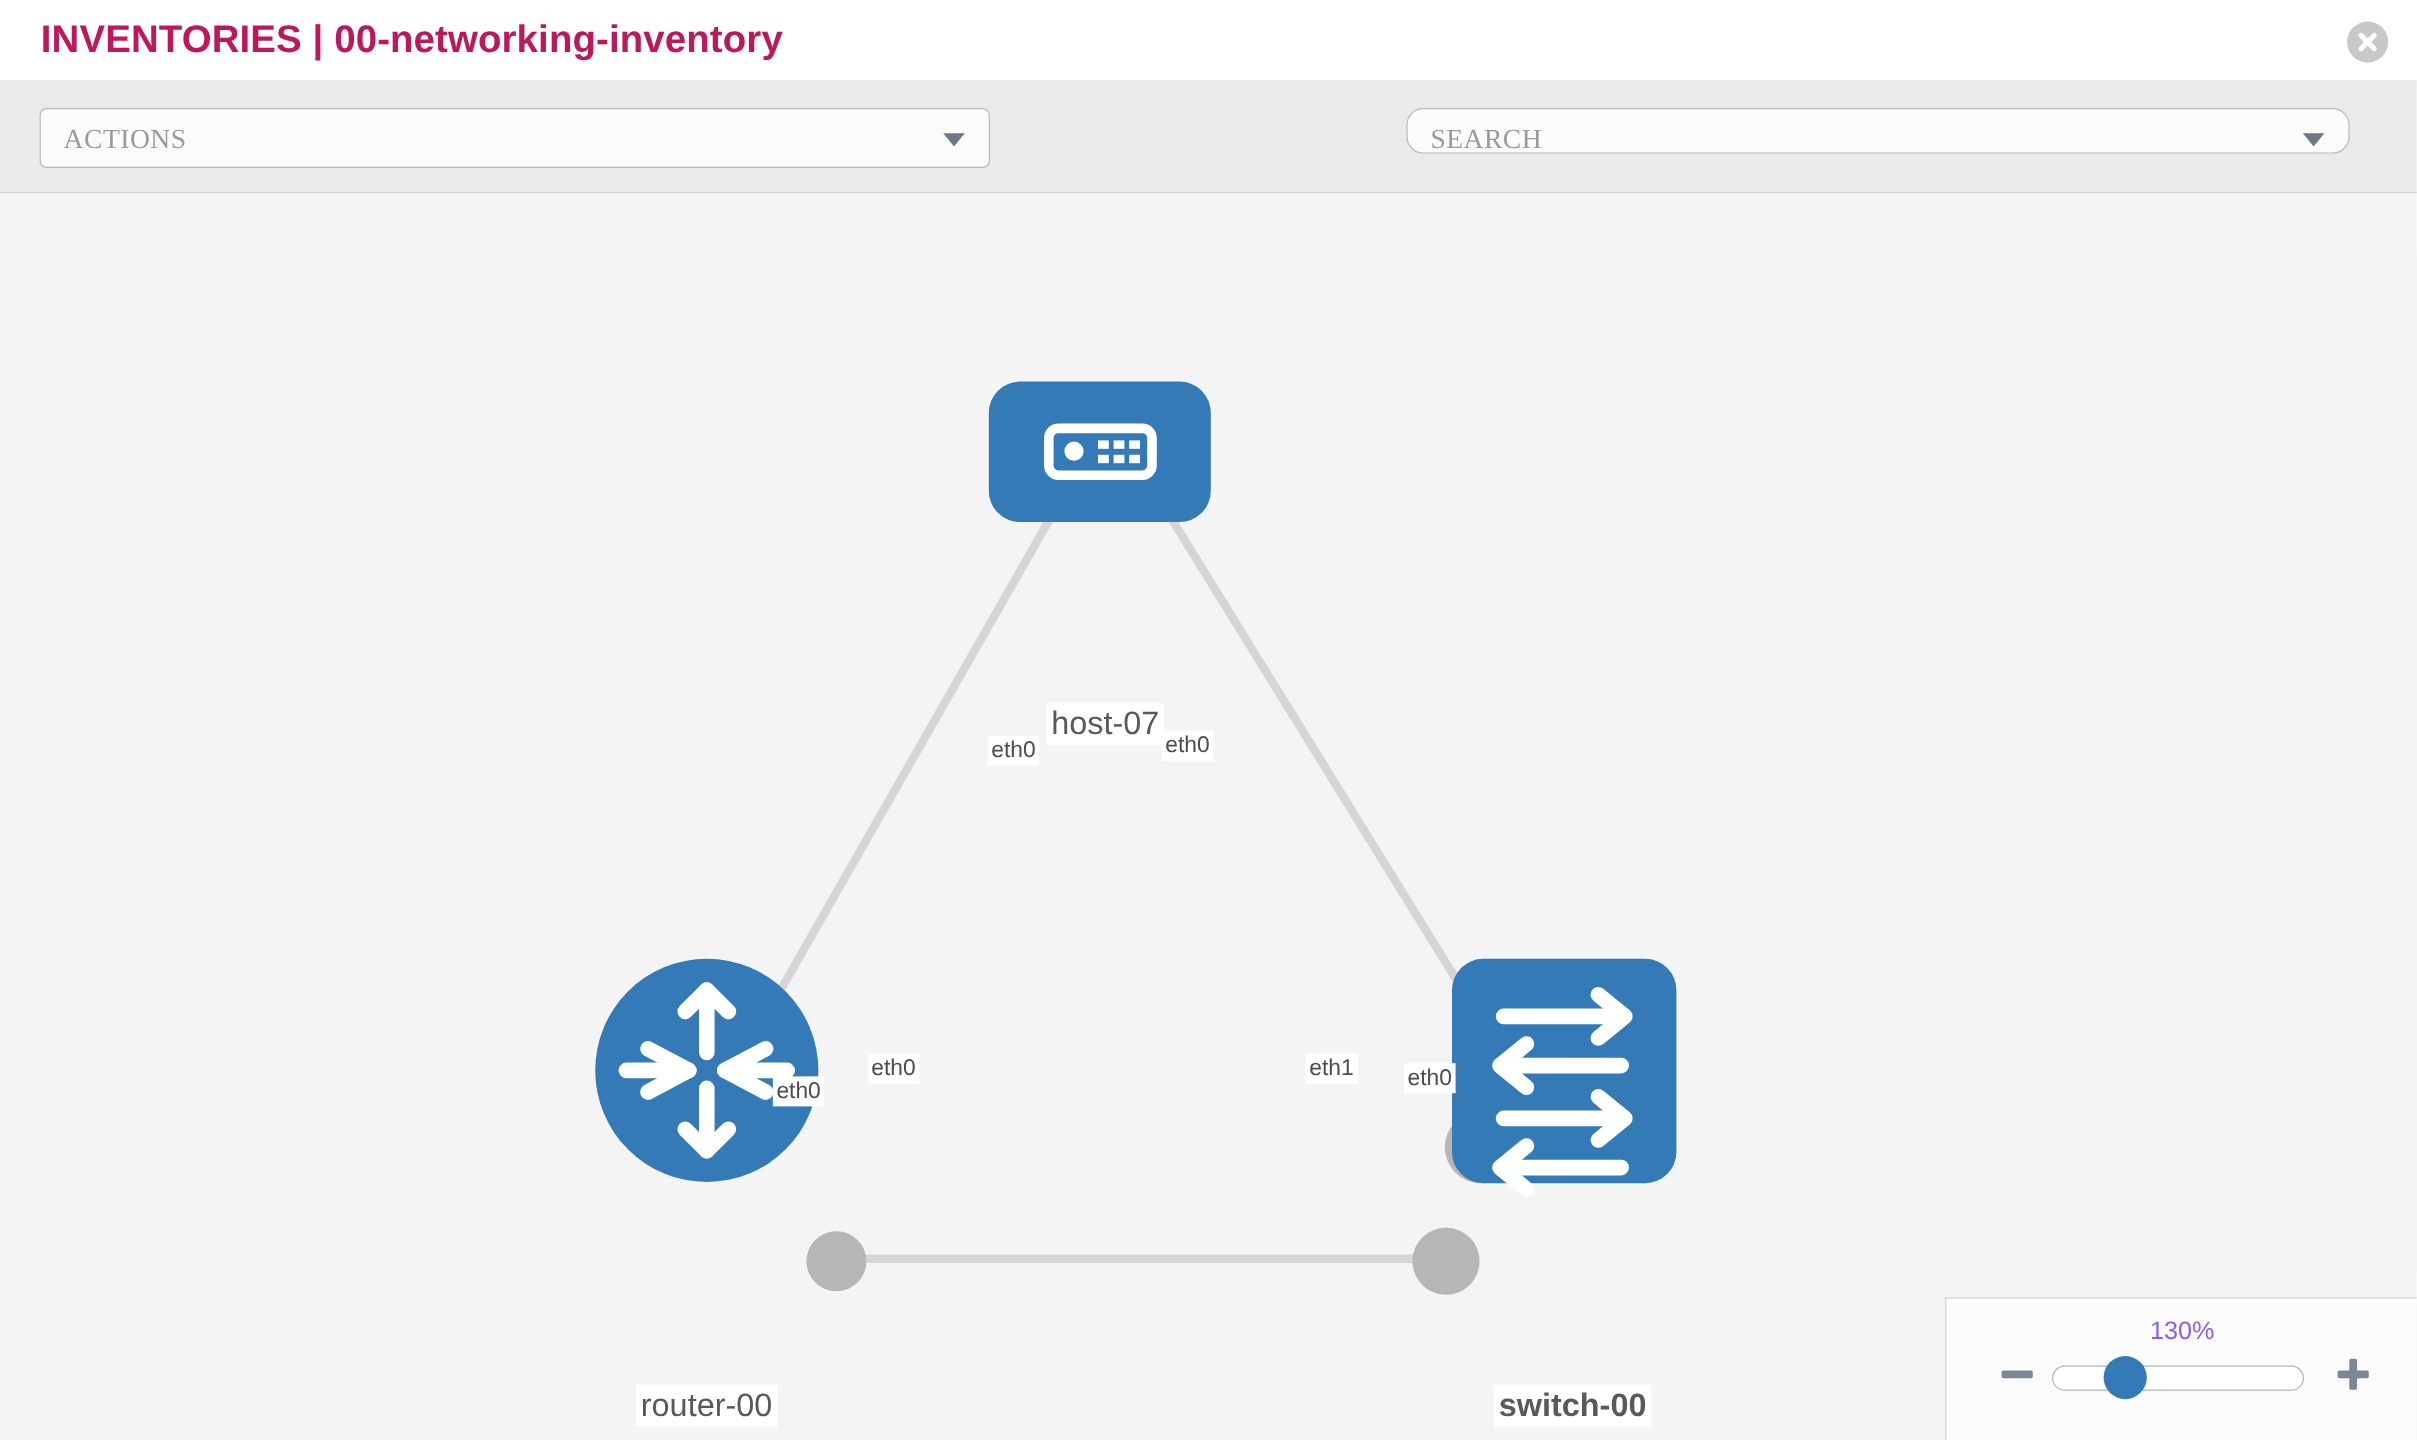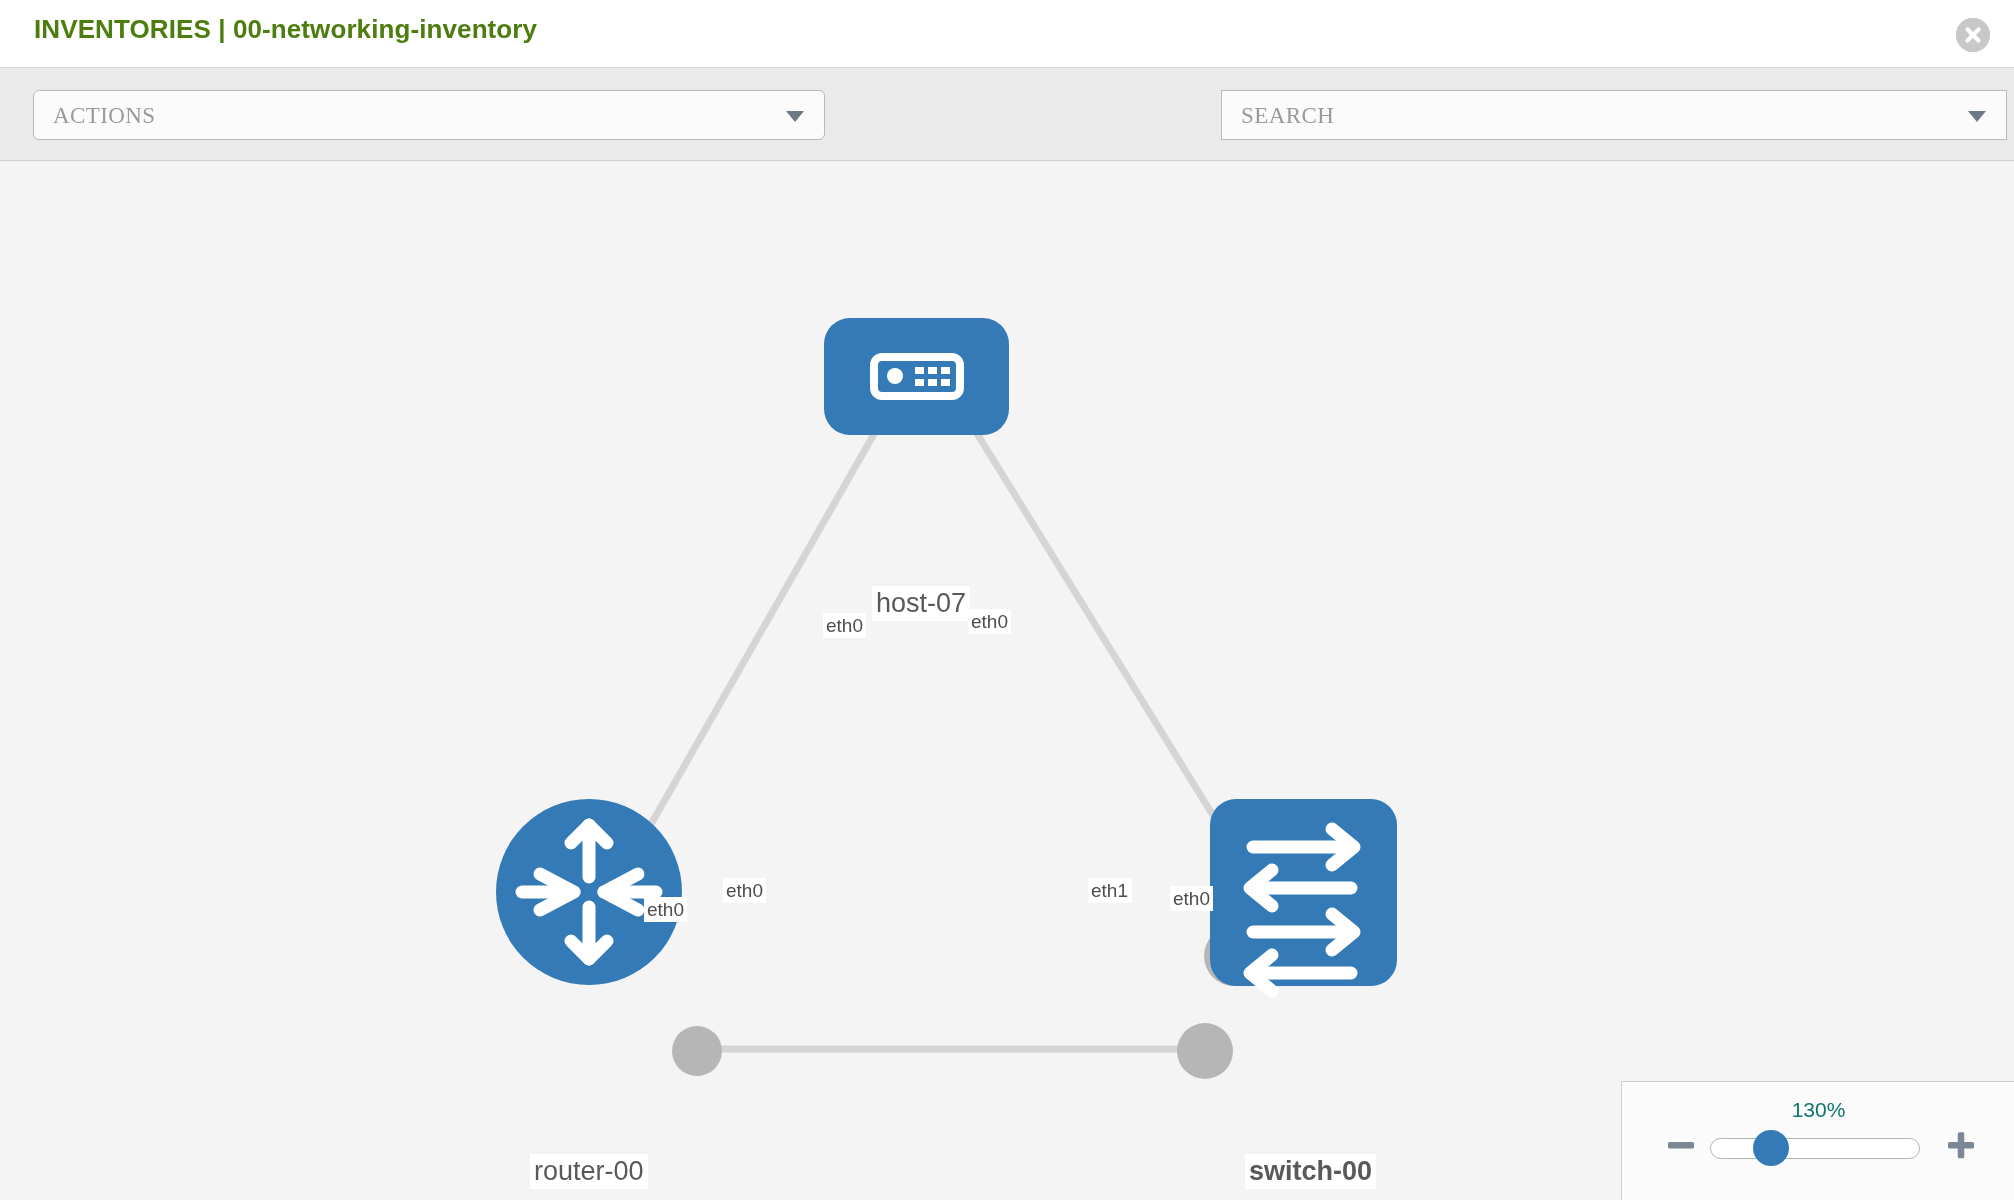--- a/index.html
+++ b/index.html
@@ -22,23 +22,23 @@
     width: 2014px;
     height: 68px;
     background: #ffffff;
     border-bottom: 1px solid #d7d7d7;
     box-sizing: border-box;
   }
   .page-title {
     position: absolute;
     left: 34px;
     top: 14px;
-    font-size: 26px;
+    font-size: 32px;
     font-weight: bold;
-    color: #4d7c0f;
+    color: #be185d;
     letter-spacing: 0.1px;
     white-space: nowrap;
   }
   .close-btn {
     position: absolute;
     right: 24px;
     top: 18px;
     width: 34px;
     height: 34px;
     border-radius: 50%;
@@ -92,27 +92,27 @@
     top: 90px;
     width: 42px;
     height: 42px;
     cursor: pointer;
   }
   .tool-icon.wrench { left: 1046px; }
   .tool-icon.key    { left: 1113px; }
 
   .search-box {
     position: absolute;
-    left: 1221px;
+    left: 1172px;
     top: 22px;
     width: 786px;
-    height: 50px;
+    height: 38px;
     background: #fbfbfb;
     border: 1px solid #b9b9b9;
-    border-radius: 0;
+    border-radius: 14px;
     box-sizing: border-box;
     cursor: text;
   }
   .search-box .lbl {
     position: absolute;
     left: 19px;
     top: 12px;
     font-size: 23px;
     color: #9a9a9a;
     letter-spacing: 0.4px;
@@ -167,21 +167,21 @@
     border-right: none;
     box-sizing: border-box;
   }
   .zoom-value {
     position: absolute;
     left: 0;
     top: 16px;
     width: 393px;
     text-align: center;
     font-size: 21px;
-    color: #0f766e;
+    color: #8b5cf6;
   }
   .zoom-minus, .zoom-plus {
     position: absolute;
     top: 46px;
     width: 34px;
     height: 34px;
     cursor: pointer;
   }
   .zoom-minus { left: 42px; }
   .zoom-plus  { left: 322px; }

